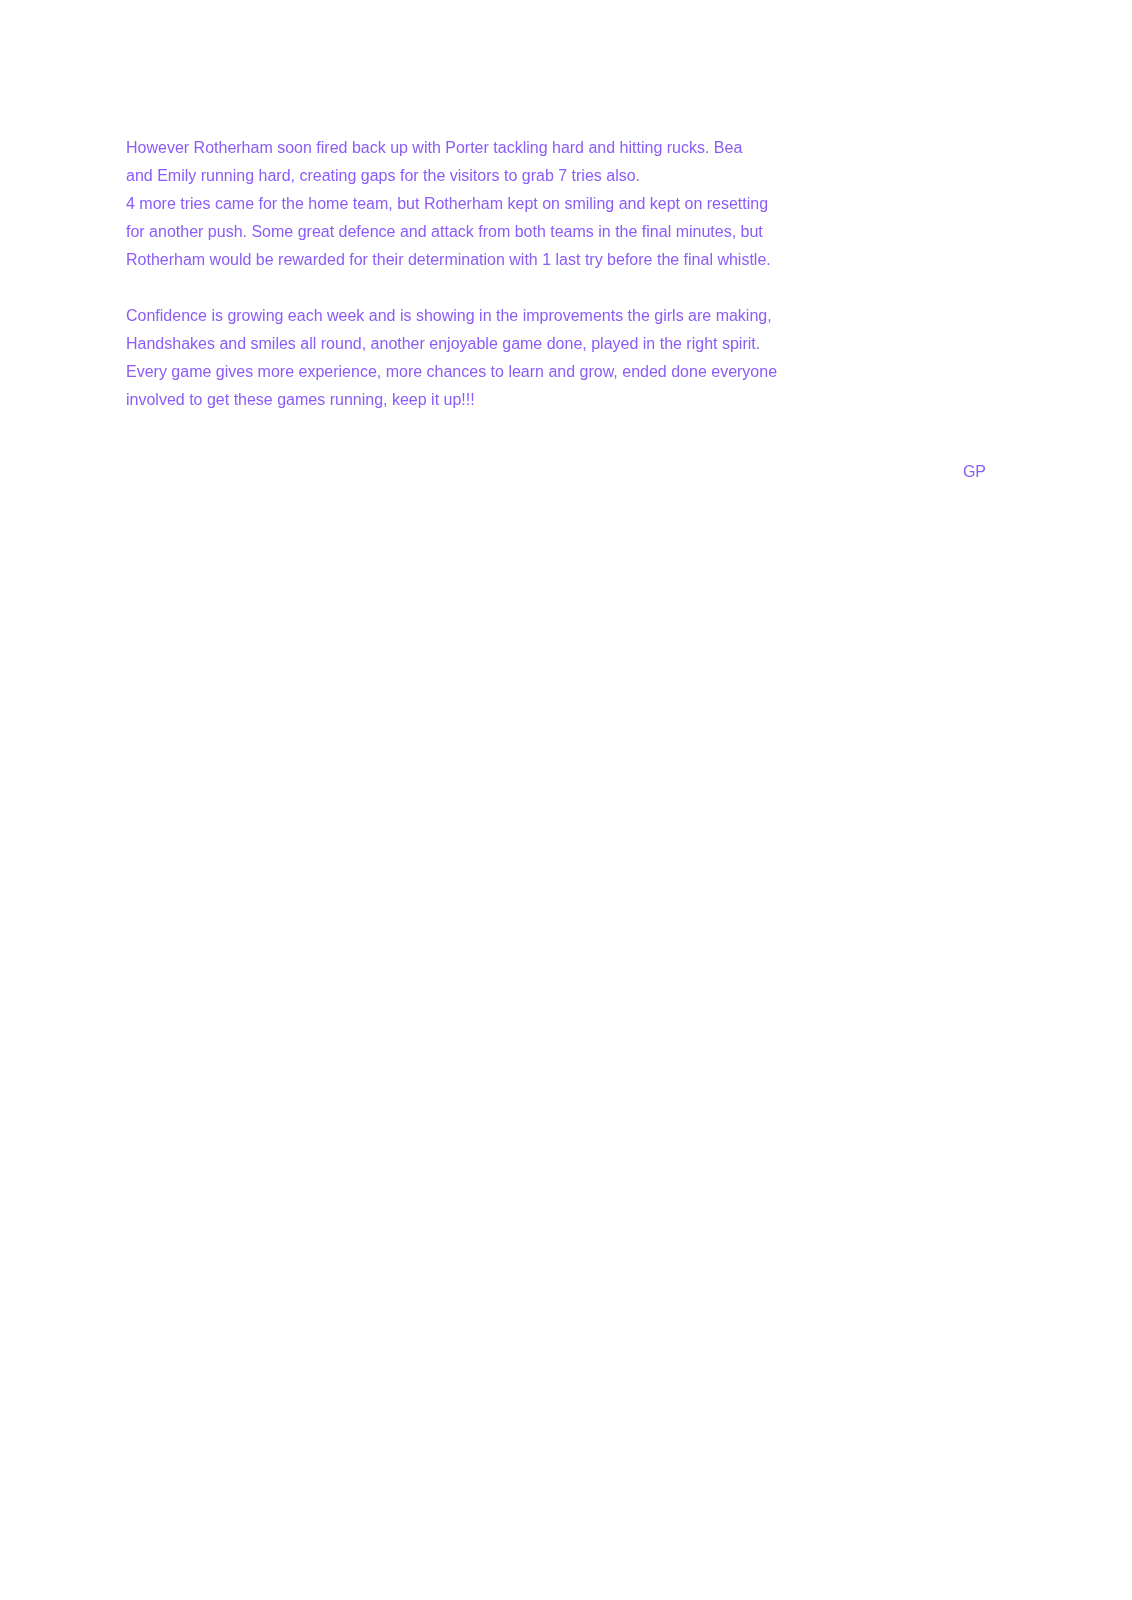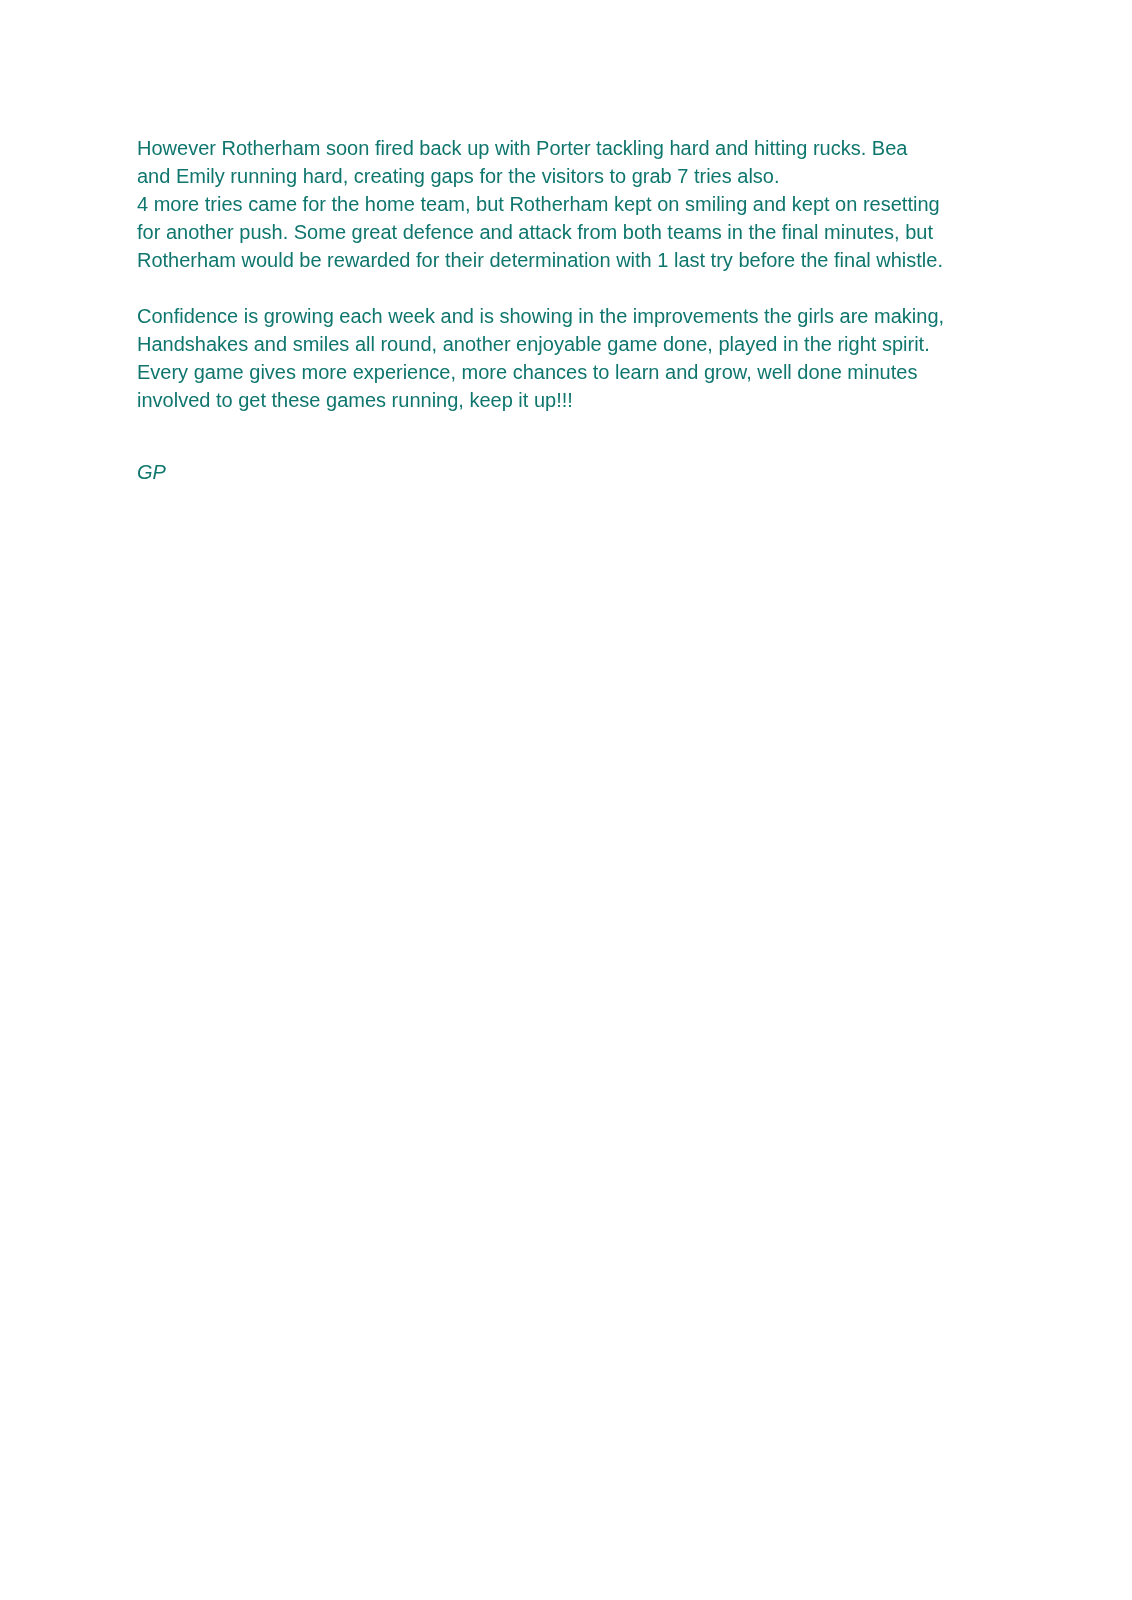--- a/index.html
+++ b/index.html
@@ -9,58 +9,58 @@
   }
   .page {
     position: relative;
     width: 1132px;
     height: 1600px;
     background: #ffffff;
     overflow: hidden;
   }
   .content {
     position: absolute;
-    left: 137px;
+    left: 126px;
     top: 134px;
     width: 860px;
     font-family: "Liberation Sans", sans-serif;
-    font-size: 20px;
+    font-size: 16px;
     line-height: 28px;
-    color: #0f766e;
+    color: #8b5cf6;
     font-weight: 400;
   }
   .para {
     margin: 0 0 28px 0;
   }
   .line {
     white-space: nowrap;
   }
   .signature {
     margin-top: 44px;
+    text-align: right;
     white-space: nowrap;
-    font-style: italic;
   }
 </style>
 </head>
 <body>
 
 <div class="page">
   <div class="content">
 
     <div class="para">
       <div class="line">However Rotherham soon fired back up with Porter tackling hard and hitting rucks. Bea</div>
       <div class="line">and Emily running hard, creating gaps for the visitors to grab 7 tries also.</div>
       <div class="line">4 more tries came for the home team, but Rotherham kept on smiling and kept on resetting</div>
       <div class="line">for another push. Some great defence and attack from both teams in the final minutes, but</div>
       <div class="line">Rotherham would be rewarded for their determination with 1 last try before the final whistle.</div>
     </div>
 
     <div class="para">
       <div class="line">Confidence is growing each week and is showing in the improvements the girls are making,</div>
       <div class="line">Handshakes and smiles all round, another enjoyable game done, played in the right spirit.</div>
-      <div class="line">Every game gives more experience, more chances to learn and grow, well done minutes</div>
+      <div class="line">Every game gives more experience, more chances to learn and grow, ended done everyone</div>
       <div class="line">involved to get these games running, keep it up!!!</div>
     </div>
 
     <div class="signature">GP</div>
 
   </div>
 </div>
 
 </body></html>

